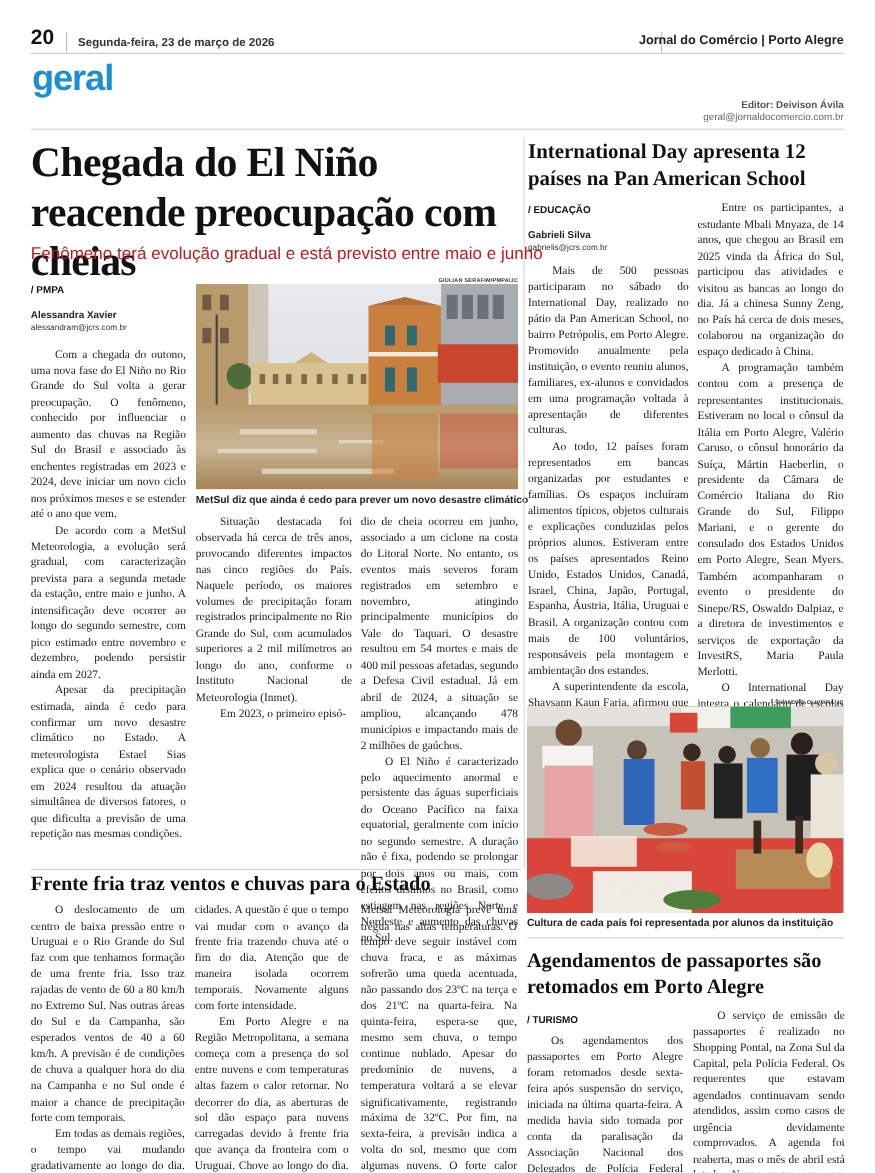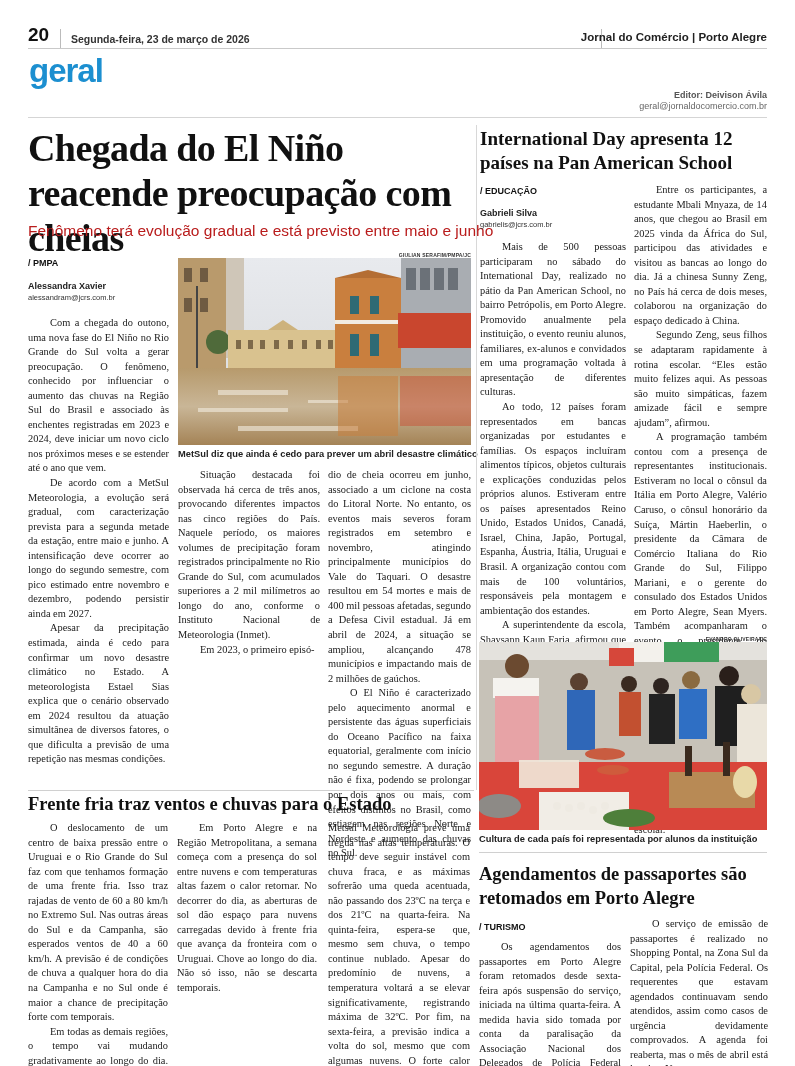--- a/index.html
+++ b/index.html
@@ -132,21 +132,21 @@
           <rect x="60" y="168" width="120" height="5"></rect>
       </g>
       <g fill="#c97f3e" opacity="0.55">
           <rect x="160" y="118" width="60" height="60"></rect>
         </g>
       <g fill="#c9462e" opacity="0.45">
           <rect x="222" y="118" width="71" height="50"></rect>
         </g>
     </svg>
   </div>
-  <div class="caption" style="left:178px; top:449px;">MetSul diz que ainda é cedo para prever um abril desastre climático</div>
+  <div class="caption" style="left:178px; top:449px;">MetSul diz que ainda é cedo para prever um novo desastre climático</div>
 
   <div class="col" style="left:178px; top:468px; width:142px;">
     <p>Situação destacada foi observada há cerca de três anos, provocando diferentes impactos nas cinco regiões do País. Naquele período, os maiores volumes de precipitação foram registrados principalmente no Rio Grande do Sul, com acumulados superiores a 2 mil milímetros ao longo do ano, conforme o Instituto Nacional de Meteorologia (Inmet).</p>
     <p>Em 2023, o primeiro episó-</p>
   </div>
   <div class="col" style="left:328px; top:468px; width:143px;">
     <p style="text-indent:0">dio de cheia ocorreu em junho, associado a um ciclone na costa do Litoral Norte. No entanto, os eventos mais severos foram registrados em setembro e novembro, atingindo principalmente municípios do Vale do Taquari. O desastre resultou em 54 mortes e mais de 400 mil pessoas afetadas, segundo a Defesa Civil estadual. Já em abril de 2024, a situação se ampliou, alcançando 478 municípios e impactando mais de 2 milhões de gaúchos.</p>
     <p>O El Niño é caracterizado pelo aquecimento anormal e persistente das águas superficiais do Oceano Pacífico na faixa equatorial, geralmente com início no segundo semestre. A duração não é fixa, podendo se prolongar por dois anos ou mais, com efeitos distintos no Brasil, como estiagem nas regiões Norte e Nordeste e aumento das chuvas no Sul.</p>
   </div>
 </article>
@@ -159,21 +159,20 @@
   <div class="byline" style="left:480px; top:208px;">Gabrieli Silva</div>
   <div class="bymail" style="left:480px; top:220px;">gabrielis@jcrs.com.br</div>
 
   <div class="col" style="left:480px; top:240px; width:146px;">
     <p>Mais de 500 pessoas participaram no sábado do International Day, realizado no pátio da Pan American School, no bairro Petrópolis, em Porto Alegre. Promovido anualmente pela instituição, o evento reuniu alunos, familiares, ex-alunos e convidados em uma programação voltada à apresentação de diferentes culturas.</p>
     <p>Ao todo, 12 países foram representados em bancas organizadas por estudantes e famílias. Os espaços incluíram alimentos típicos, objetos culturais e explicações conduzidas pelos próprios alunos. Estiveram entre os países apresentados Reino Unido, Estados Unidos, Canadá, Israel, China, Japão, Portugal, Espanha, Áustria, Itália, Uruguai e Brasil. A organização contou com mais de 100 voluntários, responsáveis pela montagem e ambientação dos estandes.</p>
     <p>A superintendente da escola, Shaysann Kaun Faria, afirmou que o evento integra a proposta pedagógica da instituição, voltada à formação com perspectiva internacional. Segundo ela, a escola reúne mais de 20 nacionalidades entre alunos e professores.</p>
   </div>
   <div class="col" style="left:634px; top:183px; width:133px;">
     <p>Entre os participantes, a estudante Mbali Mnyaza, de 14 anos, que chegou ao Brasil em 2025 vinda da África do Sul, participou das atividades e visitou as bancas ao longo do dia. Já a chinesa Sunny Zeng, no País há cerca de dois meses, colaborou na organização do espaço dedicado à China.</p>
-    <p>Segundo Zeng, seus filhos se adaptaram rapidamente à rotina escolar. “Eles estão muito felizes aqui. As pessoas são muito simpáticas, fazem amizade fácil e sempre ajudam”, afirmou.</p>
     <p>A programação também contou com a presença de representantes institucionais. Estiveram no local o cônsul da Itália em Porto Alegre, Valério Caruso, o cônsul honorário da Suíça, Mártin Haeberlin, o presidente da Câmara de Comércio Italiana do Rio Grande do Sul, Filippo Mariani, e o gerente do consulado dos Estados Unidos em Porto Alegre, Sean Myers. Também acompanharam o evento o presidente do Sinepe/RS, Oswaldo Dalpiaz, e a diretora de investimentos e serviços de exportação da InvestRS, Maria Paula Merlotti.</p>
     <p>O International Day integra o calendário de escolas com currículo internacional e tem como proposta a apresentação de aspectos culturais por meio da participação da comunidade escolar.</p>
   </div>
 
   <div class="credit" style="left:690px; top:636px; width:77px;">EVANDRO OLIVEIRA/JC</div>
   <div class="photo" style="left:479px; top:642px; width:288px; height:188px;" role="img" aria-label="Estudantes em bancas com alimentos típicos durante o International Day">
     <svg width="288" height="188" viewBox="0 0 288 188">
       <rect width="288" height="188" fill="#c7c2b8"></rect>
 
       <rect x="0" y="0" width="288" height="18" fill="#e4e2dd"></rect>
@@ -238,19 +237,20 @@
 
 <div class="hline" style="left:28px; width:446px; top:790px;"></div>
 
 <article>
   <h2 class="h3" style="left:28px; top:792px; width:446px;">Frente fria traz ventos e chuvas para o Estado</h2>
   <div class="col" style="left:28px; top:821px; width:140px;">
     <p>O deslocamento de um centro de baixa pressão entre o Uruguai e o Rio Grande do Sul faz com que tenhamos formação de uma frente fria. Isso traz rajadas de vento de 60 a 80 km/h no Extremo Sul. Nas outras áreas do Sul e da Campanha, são esperados ventos de 40 a 60 km/h. A previsão é de condições de chuva a qualquer hora do dia na Campanha e no Sul onde é maior a chance de precipitação forte com temporais.</p>
     <p>Em todas as demais regiões, o tempo vai mudando gradativamente ao longo do dia. Teremos a presença do sol entre nuvens e faz calor acima de 30ºC em muitas</p>
   </div>
   <div class="col" style="left:177px; top:821px; width:140px;">
+    <p style="text-indent:0">cidades. A questão é que o tempo vai mudar com o avanço da frente fria trazendo chuva até o fim do dia. Atenção que de maneira isolada ocorrem temporais. Novamente alguns com forte intensidade.</p>
     <p>Em Porto Alegre e na Região Metropolitana, a semana começa com a presença do sol entre nuvens e com temperaturas altas fazem o calor retornar. No decorrer do dia, as aberturas de sol dão espaço para nuvens carregadas devido à frente fria que avança da fronteira com o Uruguai. Chove ao longo do dia. Não só isso, não se descarta temporais.</p>
 
   </div>
   <div class="col" style="left:328px; top:821px; width:142px;">
     <p style="text-indent:0">Metsul Meteorologia prevê uma trégua nas altas temperaturas. O tempo deve seguir instável com chuva fraca, e as máximas sofrerão uma queda acentuada, não passando dos 23ºC na terça e dos 21ºC na quarta-feira. Na quinta-feira, espera-se que, mesmo sem chuva, o tempo continue nublado. Apesar do predomínio de nuvens, a temperatura voltará a se elevar significativamente, registrando máxima de 32ºC. Por fim, na sexta-feira, a previsão indica a volta do sol, mesmo que com algumas nuvens. O forte calor retorna à Capital, com os termômetros variando entre 23ºC e 35ºC.</p>
   </div>
 </article>
 
 </body></html>

